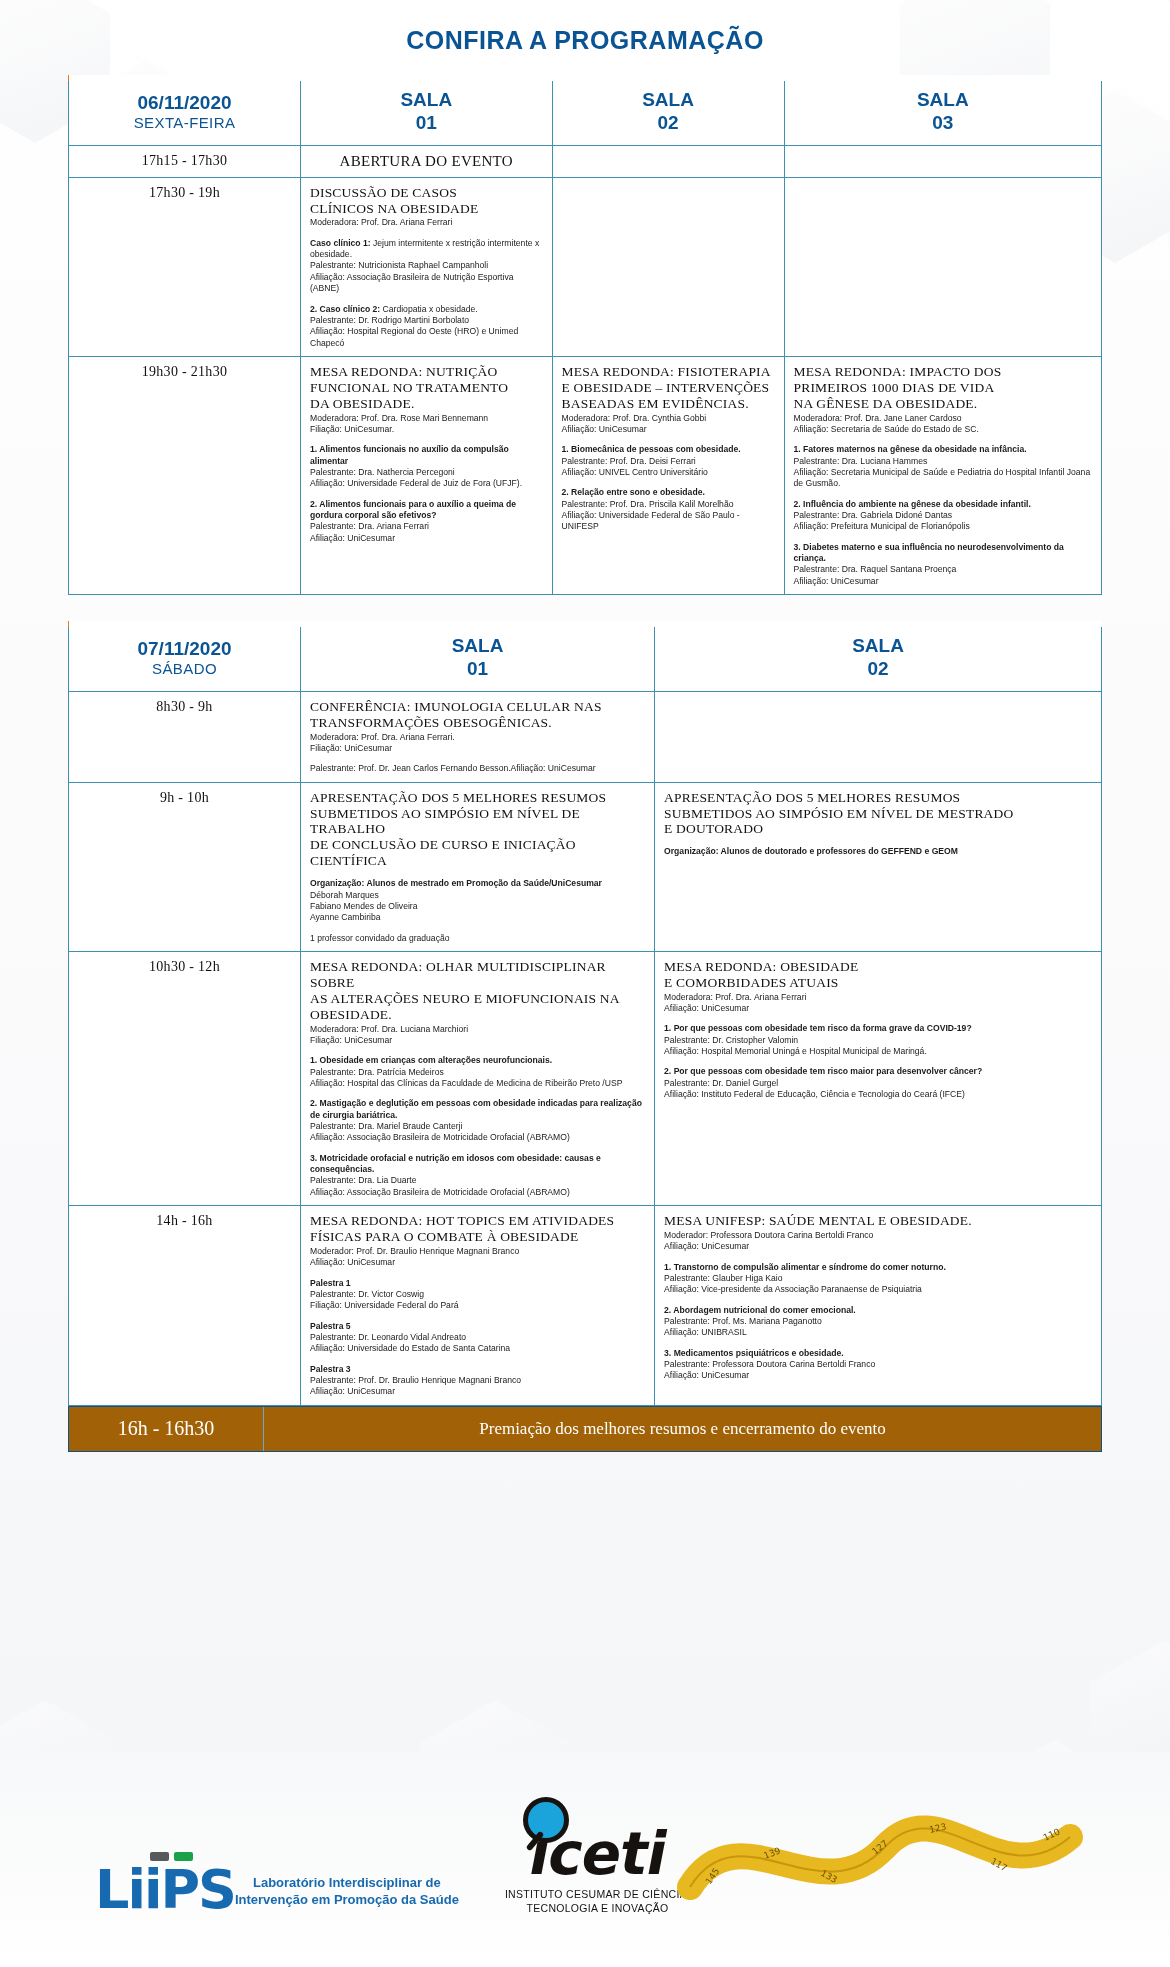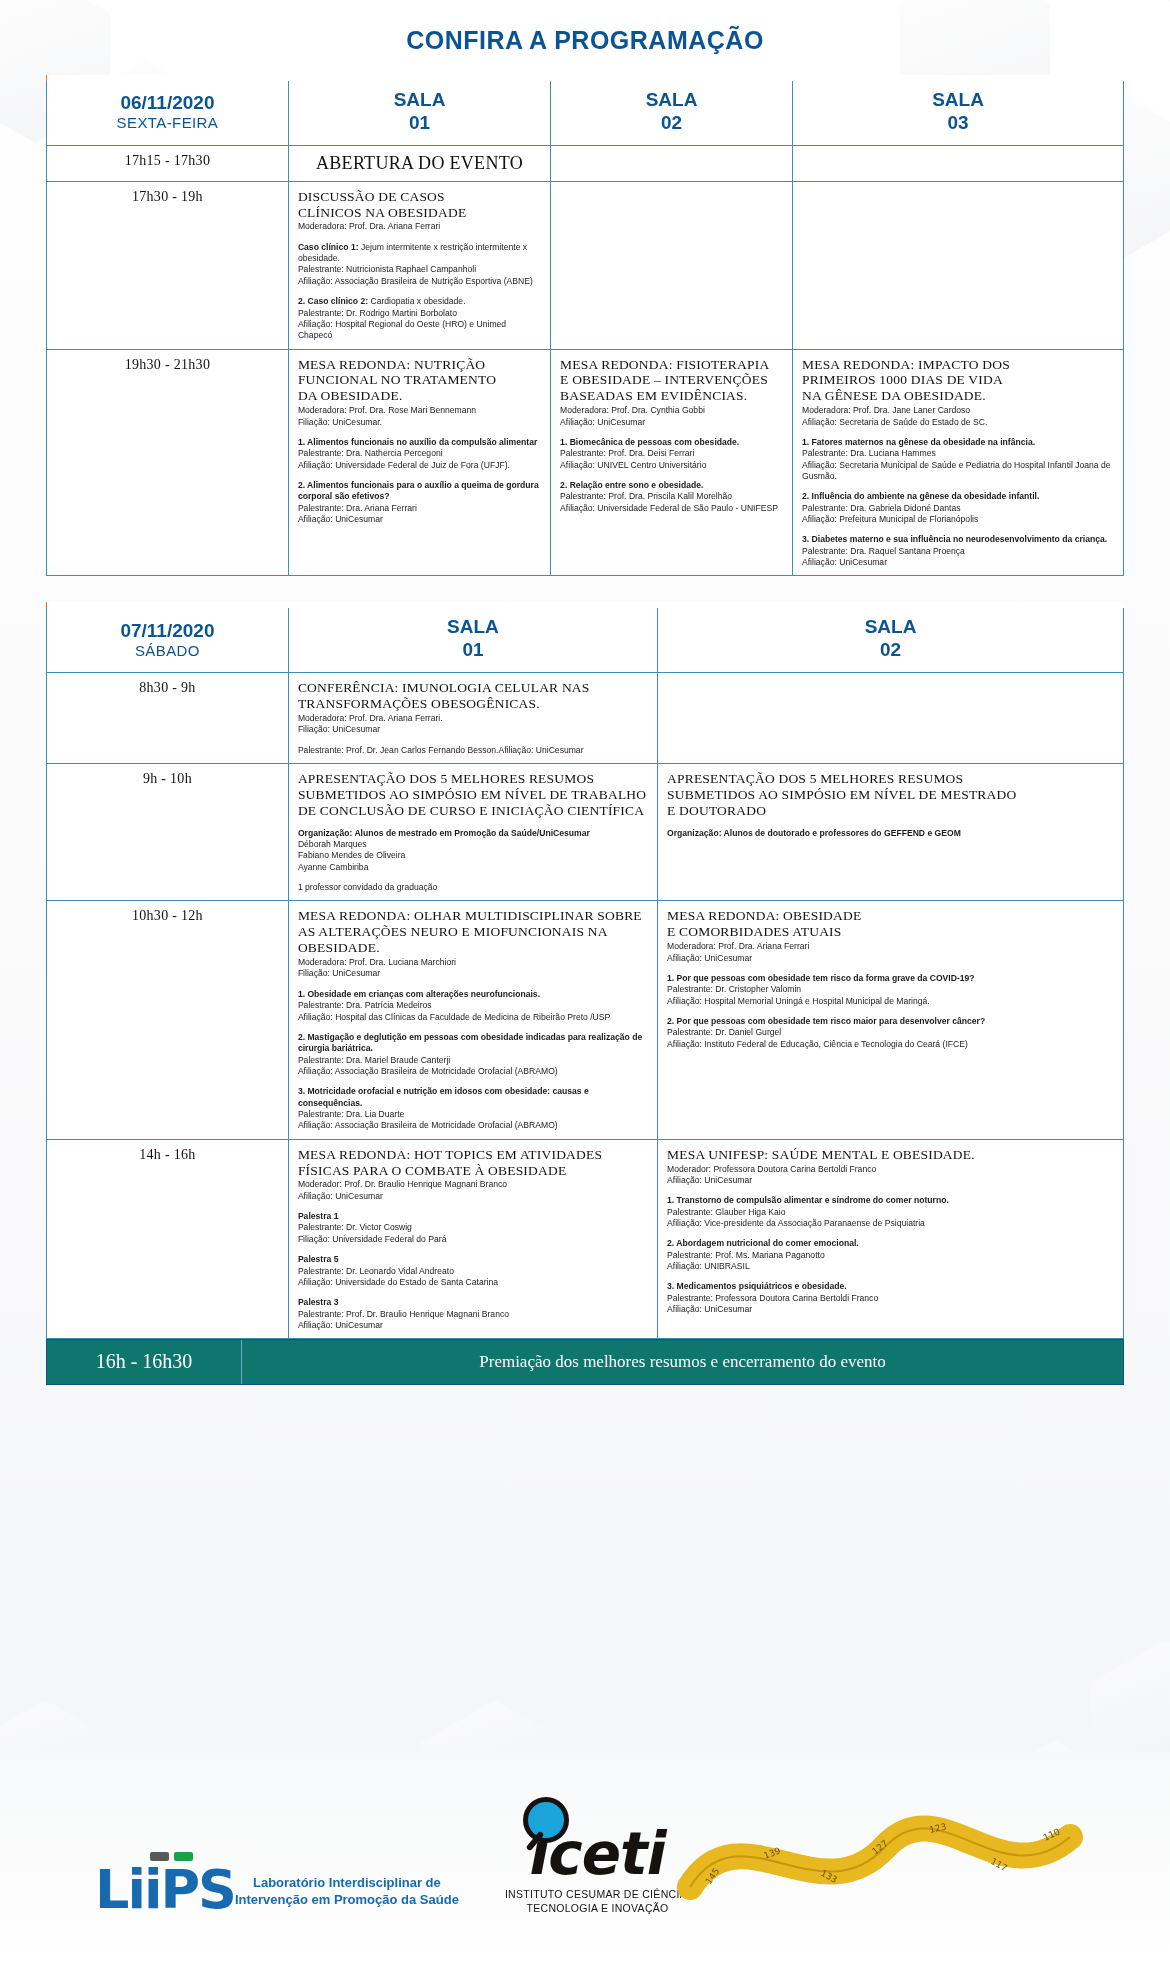--- a/index.html
+++ b/index.html
@@ -17,21 +17,21 @@
       linear-gradient(225deg, rgba(0,0,0,0.018) 0 2px, transparent 2px 150px),
       linear-gradient(180deg,#ffffff 0%,#fbfbfc 40%,#f4f5f7 100%);
     pointer-events:none;
   }
   .hexwrap{position:absolute;inset:0;overflow:hidden;pointer-events:none;opacity:.55;}
   .hex{
     position:absolute;width:150px;height:173px;
     background:linear-gradient(160deg,#ffffff 0%,#eceef1 100%);
     clip-path:polygon(50% 0%,100% 25%,100% 75%,50% 100%,0% 75%,0% 25%);
   }
-  .page{position:relative;z-index:2;padding:0 46px;box-sizing:border-box;width:1170px;}
+  .page{position:relative;z-index:2;padding:0 68px;box-sizing:border-box;width:1170px;}
 
   h1.title{
     text-align:center;color:#0b5494;
     font-size:25px;font-weight:bold;letter-spacing:.5px;
     margin:26px 0 20px 0;
     font-family:"Liberation Sans", sans-serif;
   }
 
   table.sched{
     width:100%;border-collapse:collapse;table-layout:fixed;
@@ -67,30 +67,30 @@
   .ttl{
     font-family:"Liberation Serif", serif;
     font-size:13.5px;line-height:1.18;color:#111;
     letter-spacing:.2px;
   }
   .sub{font-size:8.6px;line-height:1.32;color:#1b1b1b;margin-top:1px;}
   .blk{margin-top:9px;font-size:8.6px;line-height:1.32;color:#1b1b1b;}
   .blk b{font-weight:bold;}
   .abertura{
     font-family:"Liberation Serif", serif;
-    font-size:18px;color:#111;text-align:center;letter-spacing:.3px;
+    font-size:15px;color:#111;text-align:center;letter-spacing:.3px;
   }
   td.empty{background:#ffffff;}
 
   .gap{height:26px;}
 
   
   .closing{
     display:flex;width:100%;margin-top:0;
-    background:#0f766e;color:#ffffff;
+    background:#a16207;color:#ffffff;
     border:1px solid #0f5289;
     box-sizing:border-box;
   }
   .closing .c-time{
     width:195px;flex:0 0 195px;text-align:center;
     font-family:"Liberation Serif", serif;font-size:20px;
     padding:10px 0;border-right:1px solid #6ea7cd;box-sizing:border-box;
   }
   .closing .c-txt{
     flex:1;text-align:center;

